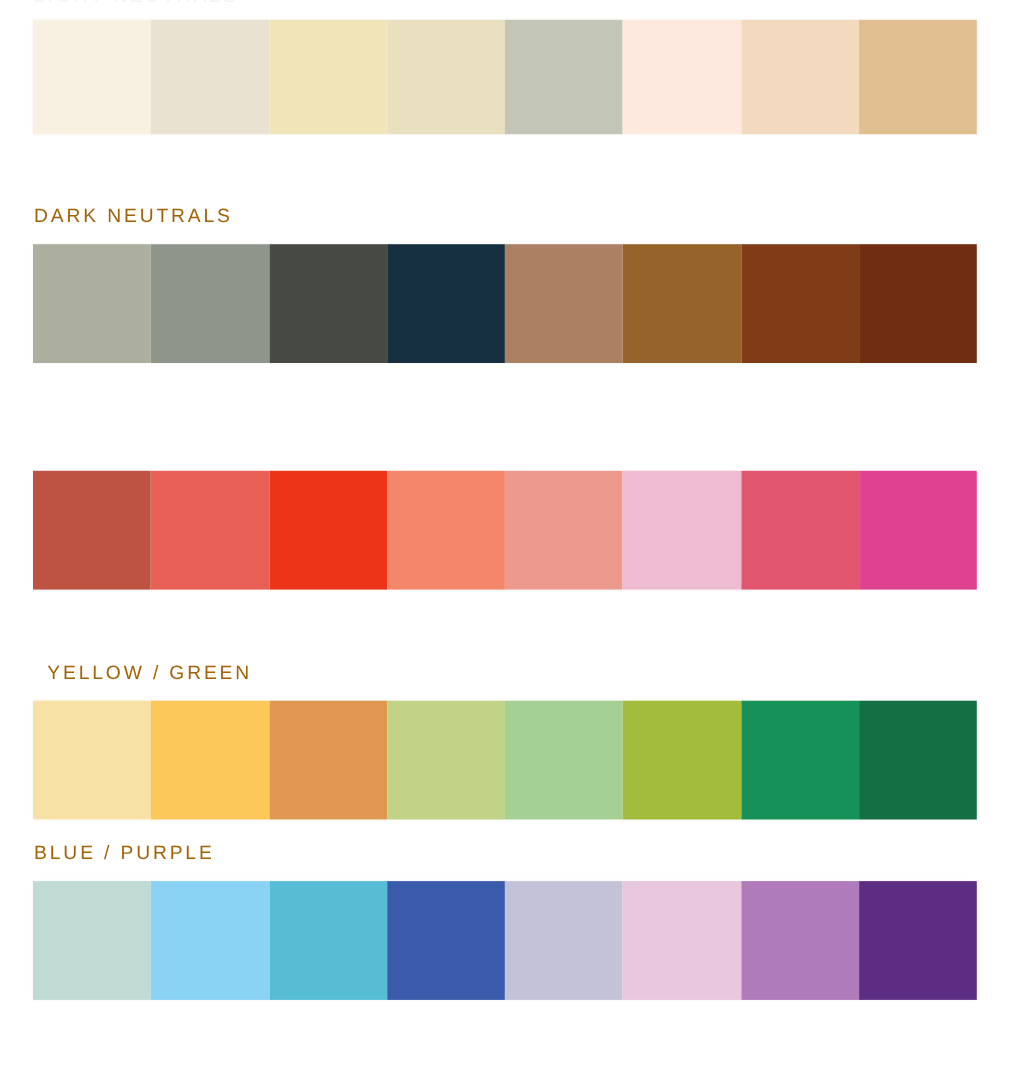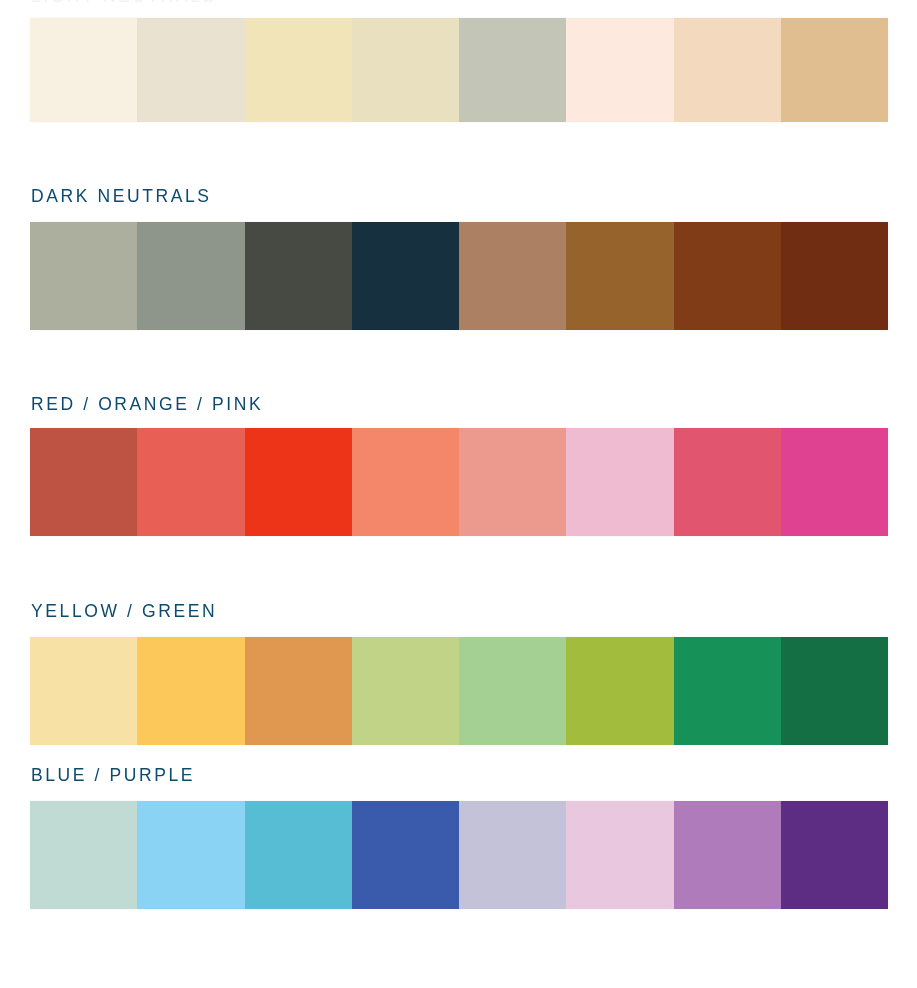--- a/index.html
+++ b/index.html
@@ -25,21 +25,21 @@
     position: absolute;
     left: 0;
     width: 917px;
   }
   .section-label {
     position: absolute;
     left: 31px;
     font-size: 17.5px;
     line-height: 20px;
     letter-spacing: 2.6px;
-    color: #0c4a6e;
+    color: #a16207;
     font-weight: 400;
     white-space: nowrap;
     text-transform: uppercase;
     font-family: "Liberation Sans", sans-serif;
   }
   .swatch-row {
     position: absolute;
     left: 30px;
     width: 858px;
     display: flex;
@@ -59,21 +59,21 @@
   #section-4 { top: 739px; height: 172px; }
 
   #section-0 .swatch-row { top: 18px;  height: 104px; }
   #section-1 .swatch-row { top: 62px;  height: 108px; }
   #section-2 .swatch-row { top: 60px;  height: 108px; }
   #section-3 .swatch-row { top: 62px;  height: 108px; }
   #section-4 .swatch-row { top: 62px;  height: 108px; }
 
   #section-1 .section-label { top: 26px; }
   #section-2 .section-label { top: 26px; }
-  #section-3 .section-label { top: 26px; }
+  #section-3 .section-label { top: 26px; margin-left: 12px; }
   #section-4 .section-label { top: 26px; }
 
   
   #section-0 .section-label {
     top: -14px;
     color: #f2f2f2;
   }
 </style>
 </head>
 <body>
@@ -102,21 +102,20 @@
       <div class="swatch" style="background-color: rgb(71, 74, 66);"></div>
       <div class="swatch" style="background-color: rgb(22, 48, 63);"></div>
       <div class="swatch" style="background-color: rgb(172, 129, 99);"></div>
       <div class="swatch" style="background-color: rgb(150, 99, 44);"></div>
       <div class="swatch" style="background-color: rgb(127, 60, 23);"></div>
       <div class="swatch" style="background-color: rgb(112, 45, 17);"></div>
     </div>
   </div>
 
   <div class="palette-section" id="section-2">
-    <div class="section-label">RED / ORANGE / PINK</div>
     <div class="swatch-row">
       <div class="swatch" style="background-color: rgb(190, 82, 67);"></div>
       <div class="swatch" style="background-color: rgb(231, 95, 85);"></div>
       <div class="swatch" style="background-color: rgb(238, 52, 24);"></div>
       <div class="swatch" style="background-color: rgb(244, 134, 106);"></div>
       <div class="swatch" style="background-color: rgb(236, 154, 141);"></div>
       <div class="swatch" style="background-color: rgb(239, 187, 209);"></div>
       <div class="swatch" style="background-color: rgb(226, 85, 111);"></div>
       <div class="swatch" style="background-color: rgb(224, 66, 146);"></div>
     </div>

